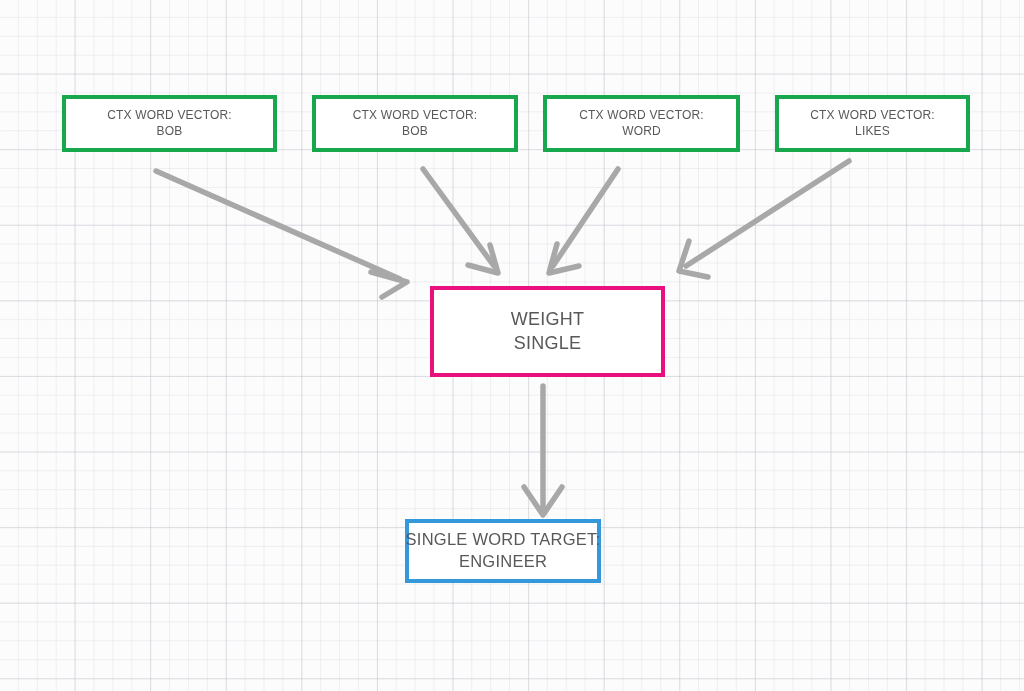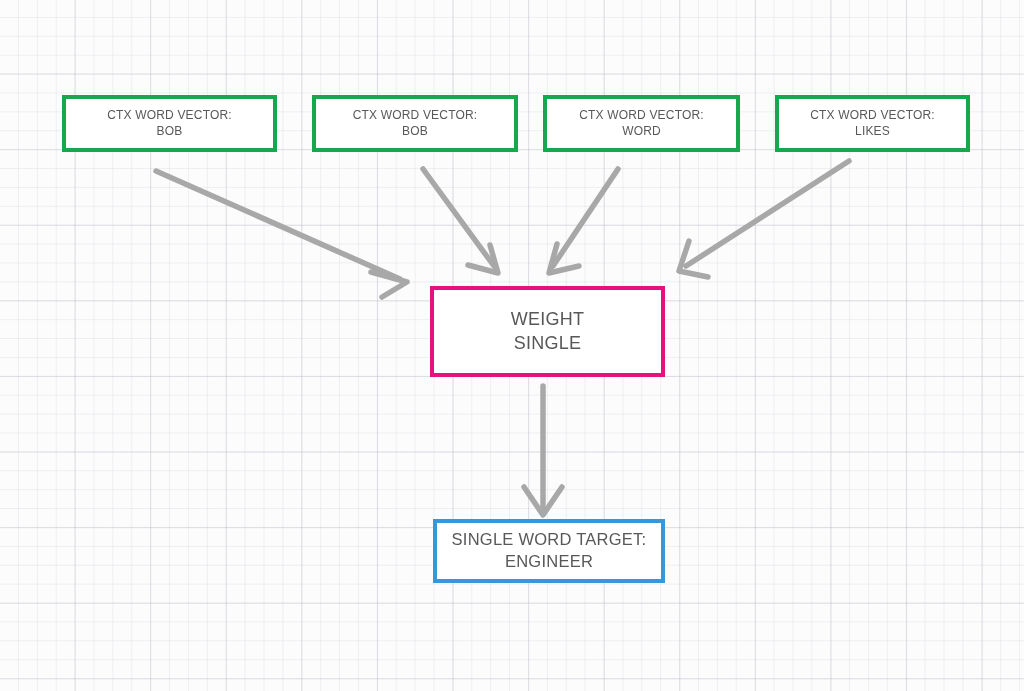--- a/index.html
+++ b/index.html
@@ -65,21 +65,21 @@
   }
   .target-node {
     border: 4px solid #3498db;
     font-size: 16.5px;
   }
   #ctx-0 { left: 62px;  top: 95px;  width: 215px; height: 57px; }
   #ctx-1 { left: 312px; top: 95px;  width: 206px; height: 57px; }
   #ctx-2 { left: 543px; top: 95px;  width: 197px; height: 57px; }
   #ctx-3 { left: 775px; top: 95px;  width: 195px; height: 57px; }
   #weight-node { left: 430px; top: 286px; width: 235px; height: 91px; }
-  #target-node { left: 433px; top: 519px; width: 232px; height: 64px; }
+  #target-node { left: 405px; top: 519px; width: 196px; height: 64px; }
 </style>
 </head>
 <body>
 
 <div id="canvas">
 
   <svg class="arrow-layer" width="1024" height="691" viewBox="0 0 1024 691" xmlns="http://www.w3.org/2000/svg">
     <g fill="none" stroke="#a8a8a8" stroke-width="5.5" stroke-linecap="round" stroke-linejoin="round">
 
       <g>

